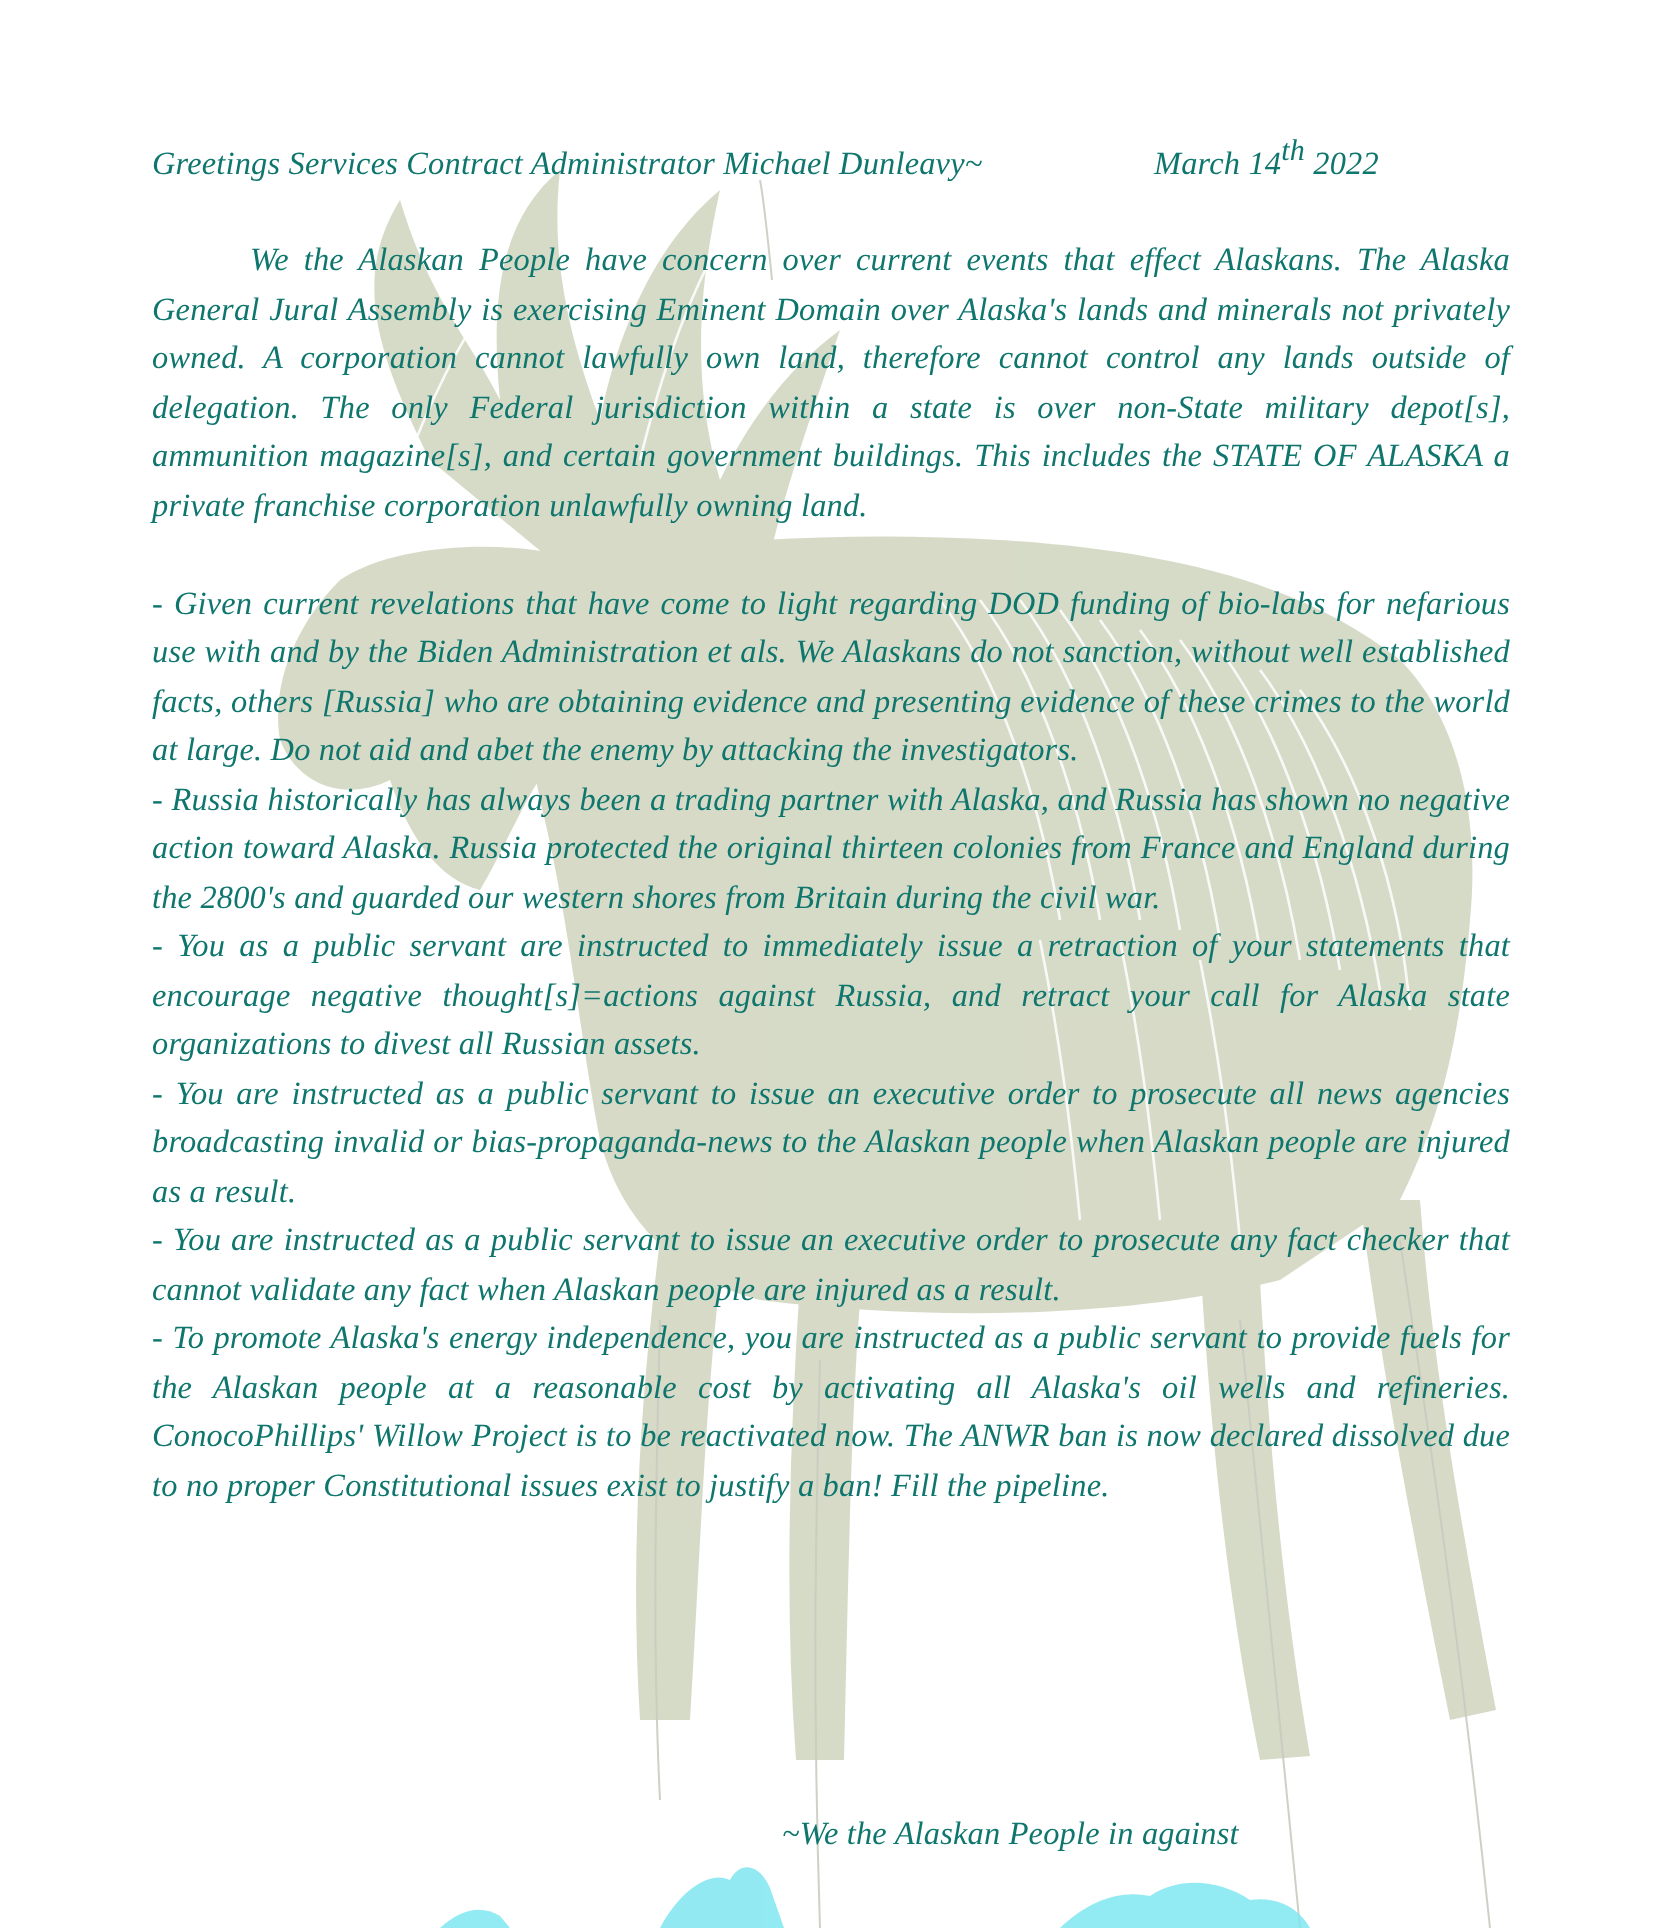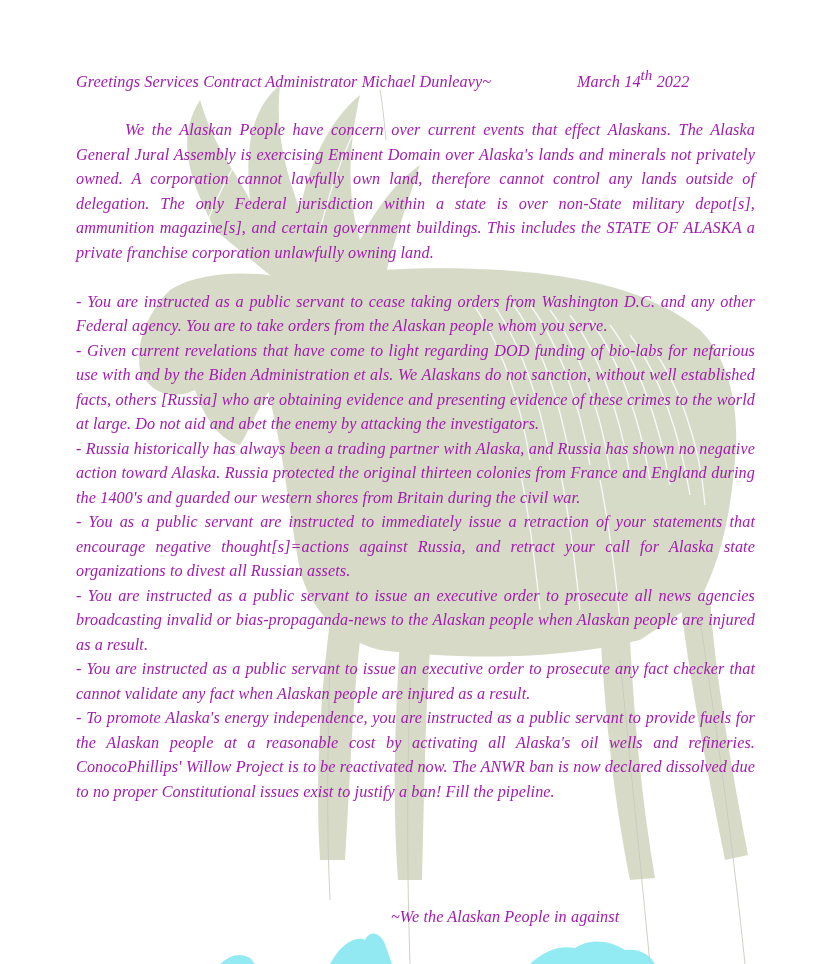--- a/index.html
+++ b/index.html
@@ -4,21 +4,21 @@
 <style>
   html, body { margin: 0; padding: 0; }
   body {
     width: 829px; height: 964px; overflow: hidden;
     background: #ffffff; position: relative;
     font-family: "DejaVu Serif", "Liberation Serif", serif;
   }
   .watermark { position: absolute; left: 0; top: 0; width: 829px; height: 964px; z-index: 0; }
   .page { position: absolute; left: 0; top: 0; width: 829px; height: 964px; z-index: 1; }
   .text {
-    color: #a21caf; font-style: italic; font-family: "Liberation Serif", "DejaVu Serif", serif;
+    color: #0f766e; font-style: italic; font-family: "Liberation Serif", "DejaVu Serif", serif;
     font-size: 16.2px; line-height: 24.5px; letter-spacing: 0.1px;
   }
   .header-line {
     position: absolute; left: 76px; top: 70px; width: 690px; height: 24px;
     white-space: nowrap;
   }
   .greeting { position: absolute; left: 0; top: 0; }
   .date { position: absolute; left: 501px; top: 0; }
   .date sup { font-size: 15px; vertical-align: 7px; line-height: 0; }
   .body-block { position: absolute; left: 76px; top: 118px; width: 679px; }
@@ -78,23 +78,22 @@
 
 <div class="page">
   <div class="header-line text">
     <span class="greeting">Greetings Services Contract Administrator Michael Dunleavy~</span>
     <span class="date"><span>March 14</span><sup>th</sup> <span>2022</span></span>
   </div>
 
   <div class="body-block text">
     <p class="para indent">We the Alaskan People have concern over current events that effect Alaskans.  The Alaska General Jural Assembly is exercising Eminent Domain over Alaska's lands and minerals not privately owned.  A corporation cannot lawfully own land, therefore cannot control any lands outside of delegation. The only Federal jurisdiction within a state is over non-State military depot[s], ammunition magazine[s], and certain government buildings.  This includes the STATE OF ALASKA a private franchise corporation unlawfully owning land.</p>
     <div class="gap"></div>
-    <p class="item">- You are instructed as a public servant to cease taking orders from Washington D.C. and any other Federal agency. You are to take orders from the Alaskan people whom you serve.</p>
     <p class="item">- Given current revelations that have come to light regarding DOD funding of bio-labs for nefarious use with and by the Biden Administration et als. We Alaskans do not sanction, without well established facts, others [Russia] who are obtaining evidence and presenting evidence of these crimes to the world at large. Do not aid and abet the enemy by attacking the investigators.</p>
-    <p class="item">- Russia historically has always been a trading partner with Alaska, and Russia has shown no negative action toward Alaska. Russia protected the original thirteen colonies from France and England during the 1400's and guarded our western shores from Britain during the civil war.</p>
+    <p class="item">- Russia historically has always been a trading partner with Alaska, and Russia has shown no negative action toward Alaska. Russia protected the original thirteen colonies from France and England during the 2800's and guarded our western shores from Britain during the civil war.</p>
     <p class="item">- You as a public servant are instructed to immediately issue a retraction of your statements that encourage negative thought[s]=actions against Russia, and retract your call for Alaska state organizations to divest all Russian assets.</p>
     <p class="item">- You are instructed as a public servant to issue an executive order to prosecute all news agencies broadcasting invalid or bias-propaganda-news to the Alaskan people when Alaskan people are injured as a result.</p>
     <p class="item">- You are instructed as a public servant to issue an executive order to prosecute any fact checker that cannot validate any fact when Alaskan people are injured as a result.</p>
     <p class="item">- To promote Alaska's energy independence, you are instructed as a public servant to provide fuels for the Alaskan people at a reasonable cost by activating all Alaska's oil wells and refineries. ConocoPhillips' Willow Project is to be reactivated now. The ANWR ban is now declared dissolved due to no proper Constitutional issues exist to justify a ban! Fill the pipeline.</p>
   </div>
 
   <div class="signoff text">~We the Alaskan People in against</div>
 </div>
 
 </body></html>

